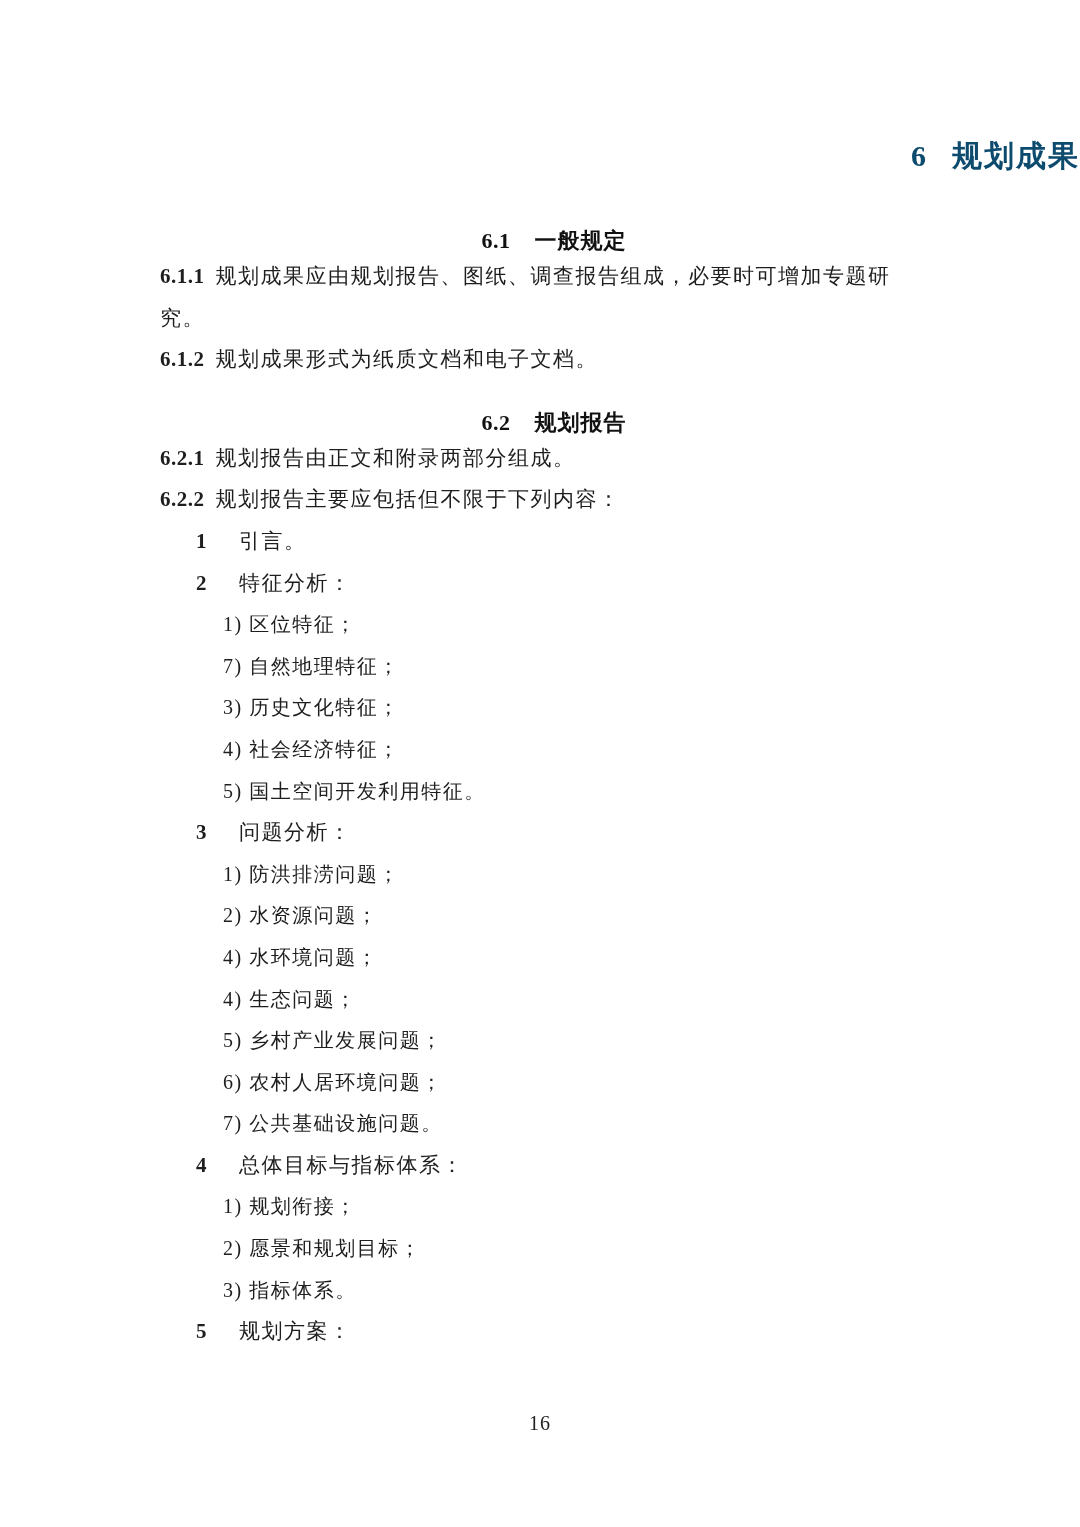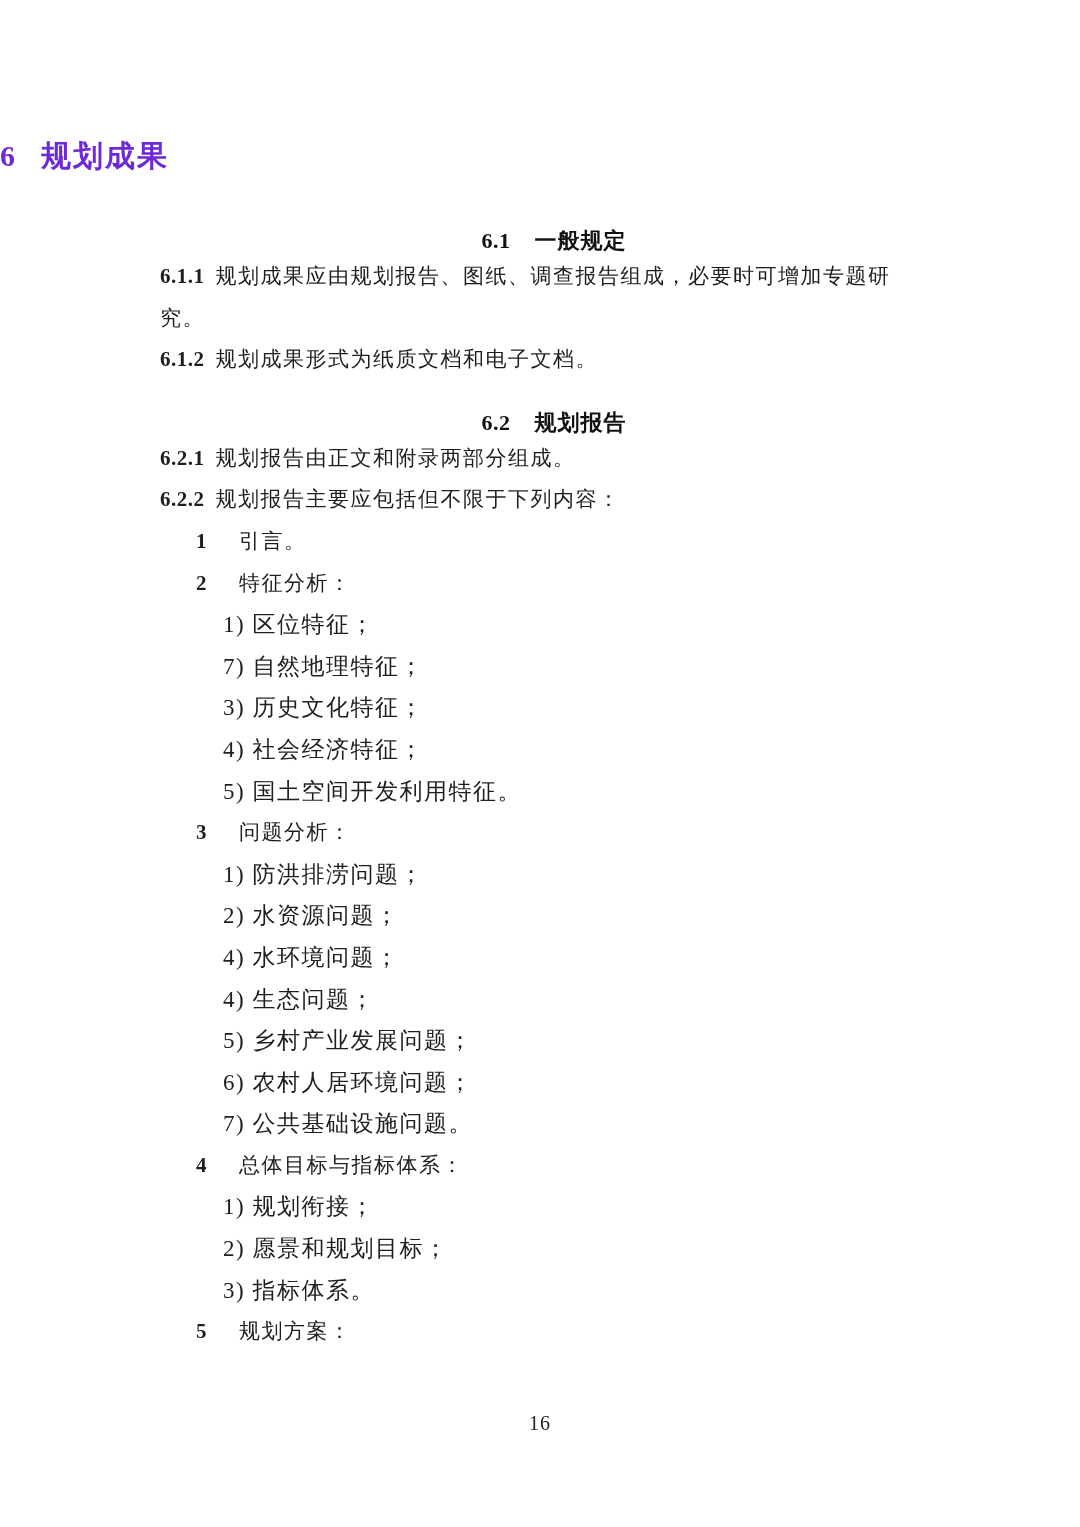--- a/index.html
+++ b/index.html
@@ -10,26 +10,26 @@
     background: #ffffff;
     color: #1e1e1e;
     font-family: "Liberation Serif", "DejaVu Serif", serif;
     display: flex;
     flex-direction: column;
     overflow: hidden;
     margin: 0 auto;
   }
   .chapter-title {
     margin: 138px 0 0 0;
-    text-align: left;
+    text-align: right;
     font-size: 30px;
     line-height: 36px;
     font-weight: bold;
     letter-spacing: 2px;
-    color: #6d28d9;
+    color: #0c4a6e;
   }
   .chapter-title .num { margin-right: 26px; letter-spacing: 0; }
   .sec-heading {
     margin: 0;
     text-align: center;
     font-size: 22px;
     line-height: 30px;
     font-weight: bold;
     letter-spacing: 1px;
     color: #111111;
@@ -57,21 +57,21 @@
     letter-spacing: 1.5px;
   }
   .list-item .inum {
     display: inline-block;
     width: 43px;
     font-weight: bold;
     letter-spacing: 0;
   }
   .sub-item {
     margin: 0 158px 0 223px;
-    font-size: 23px;
+    font-size: 20px;
     line-height: 41.6px;
     letter-spacing: 1.5px;
   }
   .page-footer {
     position: absolute;
     top: 1412px;
     left: 0;
     width: 100%;
     text-align: center;
     font-size: 20px;

